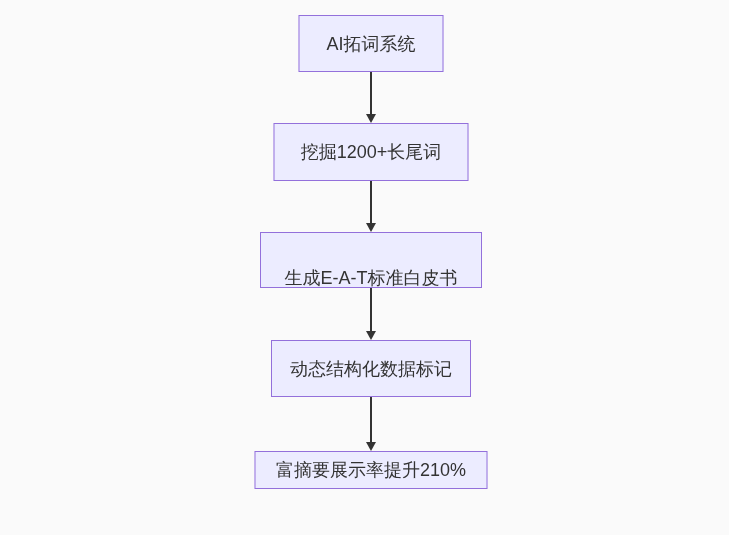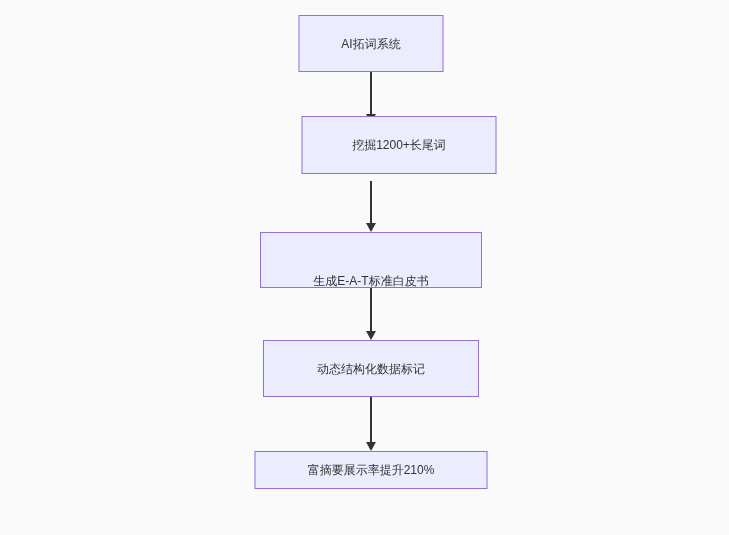--- a/index.html
+++ b/index.html
@@ -15,33 +15,33 @@
     font-family: "Liberation Sans", sans-serif;
     overflow: hidden;
   }
   .node {
     position: absolute;
     left: 371px;
     transform: translateX(-50%);
     background: var(--node-fill, #ECECFF);
     border: 1.5px solid var(--node-border, #9370DB);
     color: var(--text, #333333);
-    font-size: 12px;
+    font-size: 18px;
     line-height: 1;
     display: flex;
     align-items: center;
     justify-content: center;
     box-sizing: border-box;
     white-space: nowrap;
     text-align: center;
   }
   .n1 { top: 15px;  width: 145px; height: 57px; }
-  .n2 { top: 116px; width: 195px; height: 58px; margin-left: 28px; }
+  .n2 { top: 123px; width: 195px; height: 58px; }
   .n3 { top: 232px; width: 222px; height: 56px; align-items: flex-end; }
-  .n4 { top: 340px; width: 216px; height: 57px; }
+  .n4 { top: 340px; width: 200px; height: 57px; }
   .n5 { top: 451px; width: 233px; height: 38px; }
 
   .arrow {
     position: absolute;
     left: 371px;
     transform: translateX(-50%);
     width: 14px;
   }
   .a1 { top: 72px;  height: 51px; }
   .a2 { top: 181px; height: 51px; }

